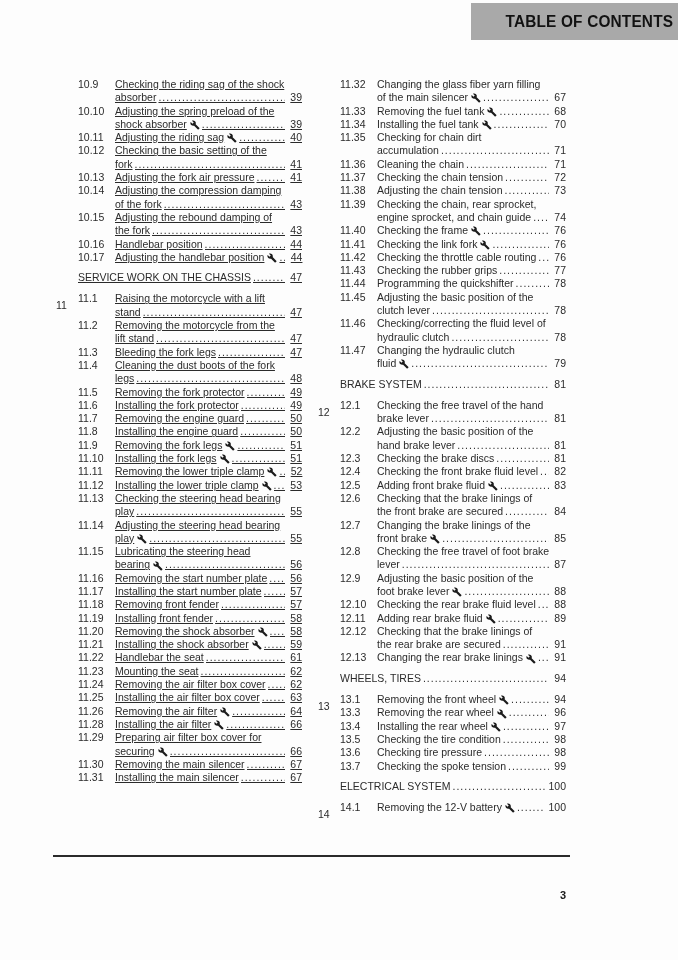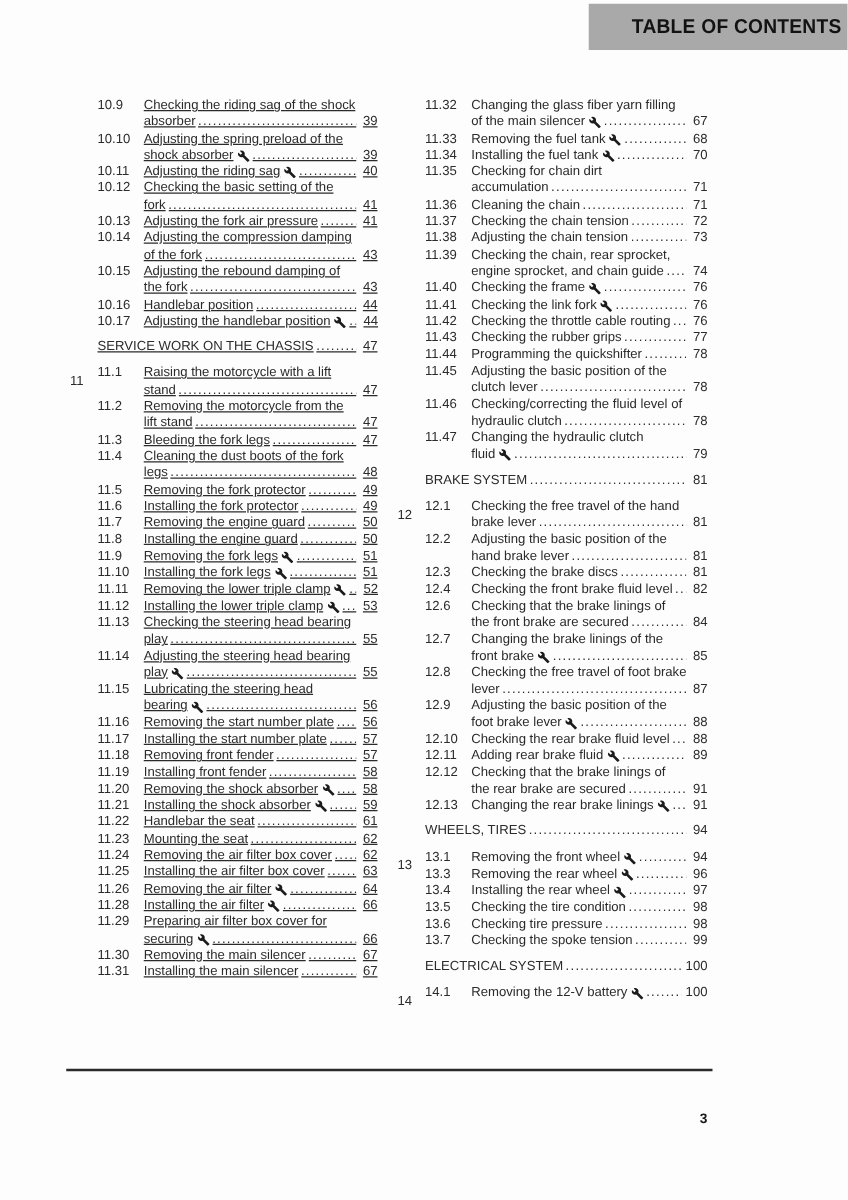--- a/index.html
+++ b/index.html
@@ -674,20 +674,33 @@
       </div>
       <div class="entry">
         <span class="num">12.4</span>
         <div class="lastline">
           <span class="txt">Checking the front brake fluid level</span>
           <span class="leader"></span>
           <span class="pg">82</span>
         </div>
       </div>
       <div class="entry">
+        <span class="num">12.5</span>
+        <div class="lastline">
+          <span class="txt">Adding front brake fluid</span>
+          <span class="wrench">
+            <svg viewBox="0 0 24 24">
+              <path d="M22.7 19l-9.1-9.1c.9-2.3.4-5-1.5-6.9-2-2-5-2.4-7.4-1.3L9 6 6 9 1.6 4.7C.4 7.1.9 10.1 2.9 12.1c1.9 1.9 4.6 2.4 6.9 1.5l9.1 9.1c.4.4 1 .4 1.4 0l2.3-2.3c.5-.4.5-1.1.1-1.4z"></path>
+            </svg>
+          </span>
+          <span class="leader"></span>
+          <span class="pg">83</span>
+        </div>
+      </div>
+      <div class="entry">
         <span class="num">12.6</span>
         <div class="tline">Checking that the brake linings of</div>
         <div class="lastline">
           <span class="txt">the front brake are secured</span>
           <span class="leader"></span>
           <span class="pg">84</span>
         </div>
       </div>
       <div class="entry">
         <span class="num">12.7</span>

